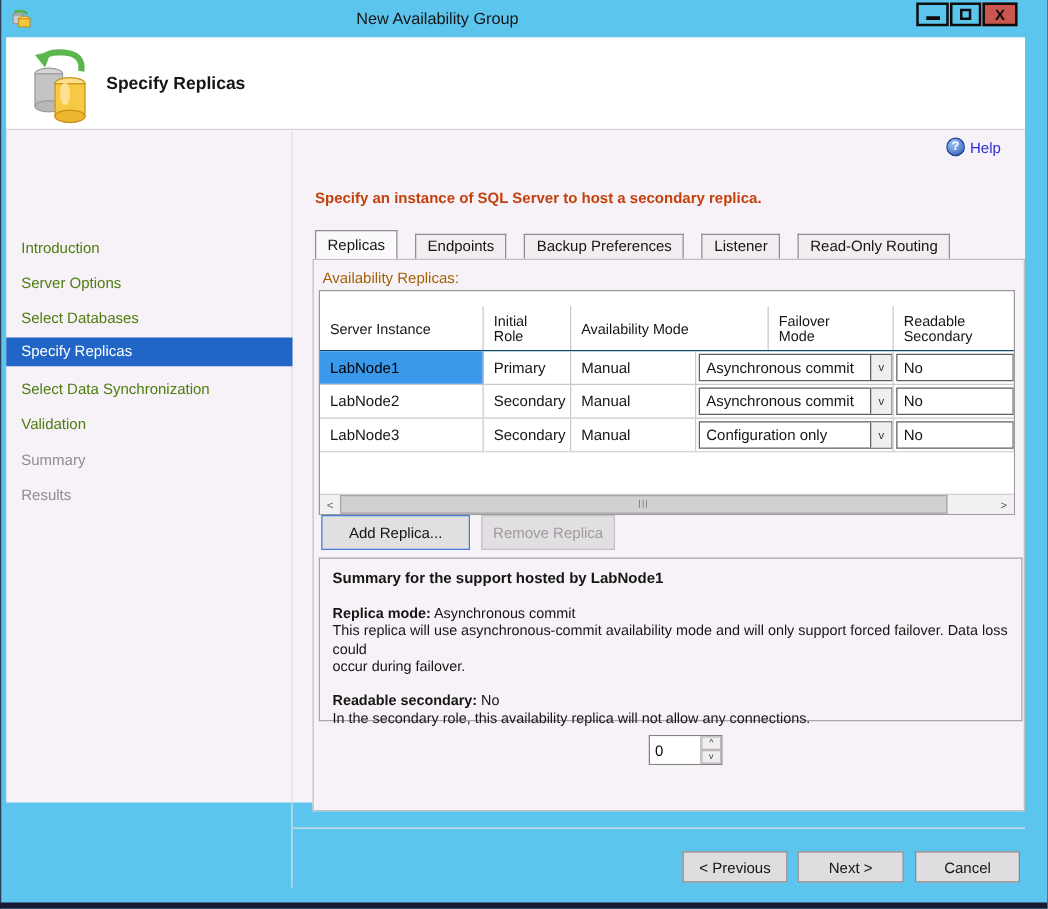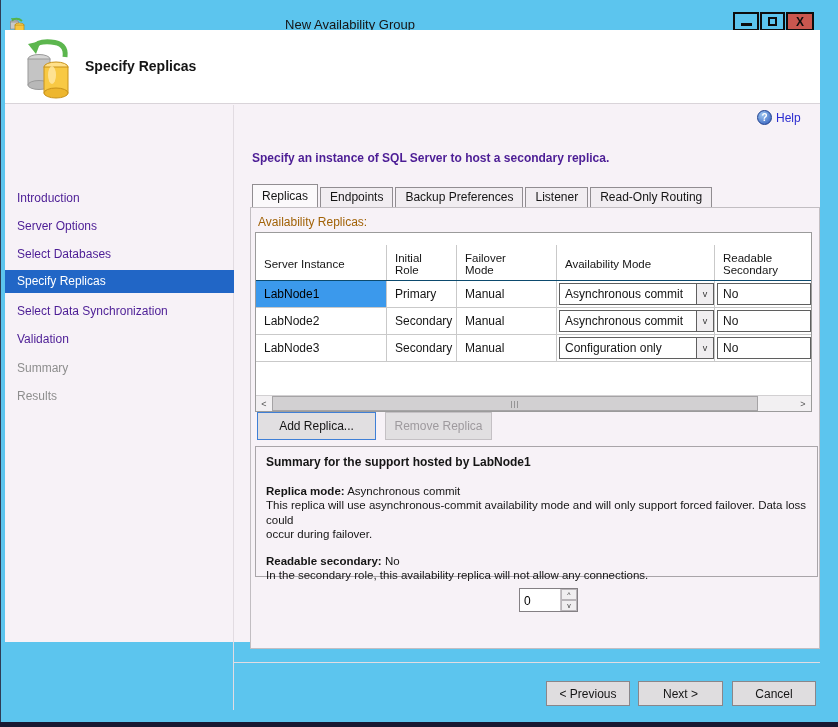--- a/index.html
+++ b/index.html
@@ -2,21 +2,21 @@
 <html><head>
 <meta charset="utf-8">
 <style>
   html,body{margin:0;padding:0;background:#222;}
   *{box-sizing:border-box;font-family:"Liberation Sans",sans-serif;}
   #frame{position:relative;width:838px;height:727px;background:#5cc5ee;overflow:hidden;
          box-shadow:inset 1px 0 0 #2e3d55;}
   #desktop-strip{position:absolute;left:0;bottom:0;width:838px;height:5px;background:#191932;}
 
   
-  #titlebar{position:absolute;left:0;top:10px;width:700px;height:30px;}
+  #titlebar{position:absolute;left:0;top:0;width:700px;height:30px;}
   #app-icon{position:absolute;left:9px;top:7px;}
   #title{position:absolute;left:0;top:0;width:100%;height:30px;line-height:30px;
          text-align:center;font-size:13px;color:#151515;}
   .wbtn{position:absolute;top:2px;height:19px;border:2px solid #0d0d0d;display:flex;
         align-items:center;justify-content:center;cursor:pointer;}
   #btn-min{left:733px;width:26px;}
   #btn-max{left:760px;width:25px;}
   #btn-close{left:786px;width:28px;background:#c9574f;}
   .glyph-min{display:block;width:11px;height:3px;background:#0d0d0d;margin-top:6px;}
   .glyph-max{display:block;width:9px;height:9px;border:2px solid #0d0d0d;}
@@ -24,35 +24,35 @@
 
   
   #body{position:absolute;left:5px;top:30px;width:815px;height:612px;background:#f7f2f7;}
   #header{position:absolute;left:0;top:0;width:815px;height:74px;background:#fff;
           border-bottom:1px solid #d9d4d9;}
   #big-icon{position:absolute;left:18px;top:5px;}
   #page-title{position:absolute;left:80px;top:28px;font-size:14px;font-weight:700;color:#151515;}
 
   
   #sidebar{position:absolute;left:0;top:75px;width:229px;height:605px;border-right:1px solid #e2dce2;}
-  .nav{position:absolute;left:12px;font-size:12px;color:#4c1d95;cursor:pointer;white-space:nowrap;}
+  .nav{position:absolute;left:12px;font-size:12px;color:#4d7c0f;cursor:pointer;white-space:nowrap;}
   .nav.dis{color:#8e8e8e;cursor:default;}
   .nav.sel{left:0;width:229px;background:#2166c6;color:#fff;height:23px;line-height:23px;padding-left:12px;}
 
   
   #help{position:absolute;left:752px;top:80px;display:flex;align-items:center;gap:4px;cursor:pointer;}
   #help-icon{display:inline-flex;width:15px;height:15px;border-radius:50%;
              background:radial-gradient(circle at 35% 30%,#9fc8f2,#2a56b8);color:#fff;
              font-size:10px;font-weight:700;align-items:center;justify-content:center;
              border:1px solid #1d3f8e;}
   #help-label{font-size:12px;color:#2b2bd0;}
-  #instruction{position:absolute;left:247px;top:121px;font-size:12px;font-weight:700;color:#4c1d95;}
-
-  
-  #tabs{position:absolute;left:247px;top:154px;height:23px;display:flex;align-items:flex-end;gap:2px;}
+  #instruction{position:absolute;left:247px;top:121px;font-size:12px;font-weight:700;color:#c2410c;}
+
+  
+  #tabs{position:absolute;left:247px;top:154px;height:23px;display:flex;align-items:flex-end;gap:14px;}
   .tab{height:20px;line-height:19px;padding:0 9px;font-size:12px;color:#151515;
        background:#f1edf1;border:1px solid #918d91;border-bottom:none;cursor:pointer;}
   .tab.active{height:23px;line-height:22px;background:#fbf9fb;position:relative;z-index:3;}
 
   
   #tabpage{position:absolute;left:245px;top:177px;width:570px;height:442px;
            border:1px solid #c2bec2;background:#f7f2f7;z-index:2;}
   #avail-label{position:absolute;left:7px;top:7px;font-size:12px;color:#a16207;}
 
   
@@ -187,23 +187,23 @@
     </div>
 
     <div id="tabpage">
       <div id="avail-label">Availability Replicas:</div>
 
       <div id="table">
         <div id="thead">
           <div class="th col-server">Server Instance</div>
           <div class="th col-role">Initial
 Role</div>
+          <div class="th col-avail">Availability Mode</div>
           <div class="th col-failover">Failover
 Mode</div>
-          <div class="th col-avail">Availability Mode</div>
           <div class="th col-readable">Readable Secondary</div>
         </div>
 
         <div class="trow">
           <div class="td plain col-server sel">LabNode1</div>
           <div class="td plain col-role">Primary</div>
           <div class="td plain col-failover">Manual</div>
           <div class="td col-avail">
             <div class="combo">
               <span class="cval">Asynchronous commit</span>

